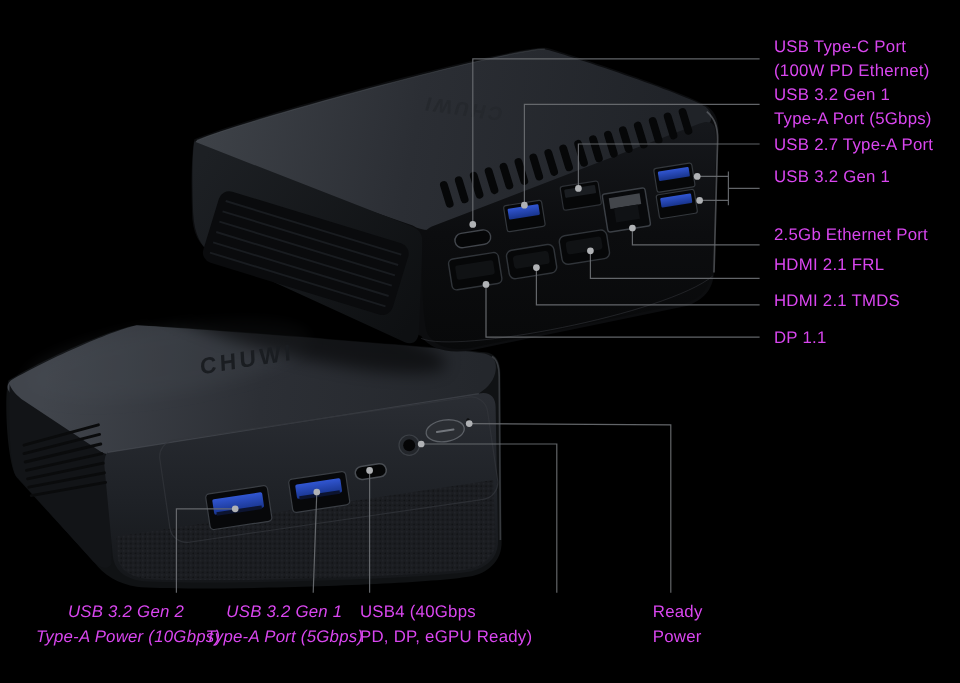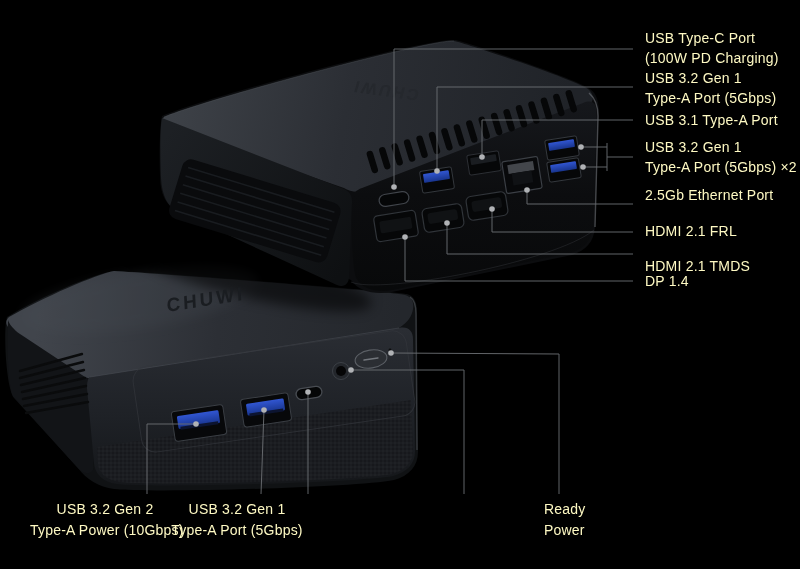--- a/index.html
+++ b/index.html
@@ -1,24 +1,24 @@
 <!DOCTYPE html>
 <html><head>
 <meta charset="utf-8">
 <style>
   html,body{margin:0;padding:0;background:#000;}
   #stage{position:relative;width:800px;height:569px;background:#000;overflow:hidden;
          font-family:"Liberation Sans",sans-serif;}
   #scene{position:absolute;left:0;top:0;}
-  .lbl{position:absolute;font-size:14px;line-height:20px;color:#fef9c3;
+  .lbl{position:absolute;font-size:14px;line-height:20px;color:#d946ef;
        letter-spacing:.2px;white-space:nowrap;}
   .lbl span{display:block;}
   .right{left:645px;}
   .bottom{top:499px;line-height:21px;}
-  .center{text-align:center;}
+  .center{text-align:center;font-style:italic;}
 </style>
 </head>
 <body>
 
 <div id="stage">
 
   <svg id="scene" width="800" height="569" viewBox="0 0 800 569">
     <defs>
       <linearGradient id="g1top" x1="170" y1="80" x2="560" y2="150" gradientUnits="userSpaceOnUse">
         <stop offset="0" stop-color="#3e4248"></stop>
@@ -230,52 +230,55 @@
         <circle cx="196" cy="424" r="2.8"></circle>
       <circle cx="264" cy="410" r="2.8"></circle>
         <circle cx="308" cy="392" r="2.8"></circle>
       <circle cx="351" cy="370" r="2.8"></circle>
         <circle cx="391" cy="353" r="2.8"></circle>
     </g>
   </svg>
 
   <div class="lbl right" style="top:28px">
     <span>USB Type-C Port</span>
-    <span>(100W PD Charging)</span>
+    <span>(100W PD Ethernet)</span>
   </div>
   <div class="lbl right" style="top:68px">
     <span>USB 3.2 Gen 1</span>
     <span>Type-A Port (5Gbps)</span>
   </div>
   <div class="lbl right" style="top:110px">
-    <span>USB 3.1 Type-A Port</span>
+    <span>USB 2.7 Type-A Port</span>
   </div>
   <div class="lbl right" style="top:137px">
     <span>USB 3.2 Gen 1</span>
-    <span>Type-A Port (5Gbps) ×2</span>
   </div>
   <div class="lbl right" style="top:185px">
     <span>2.5Gb Ethernet Port</span>
   </div>
-  <div class="lbl right" style="top:221px">
+  <div class="lbl right" style="top:210px">
     <span>HDMI 2.1 FRL</span>
   </div>
-  <div class="lbl right" style="top:256px">
+  <div class="lbl right" style="top:240px">
     <span>HDMI 2.1 TMDS</span>
   </div>
   <div class="lbl right" style="top:271px">
-    <span>DP 1.4</span>
+    <span>DP 1.1</span>
   </div>
 
   <div class="lbl bottom center" style="left:30px;width:150px">
     <span>USB 3.2 Gen 2</span>
     <span>Type-A Power (10Gbps)</span>
   </div>
   <div class="lbl bottom center" style="left:162px;width:150px">
     <span>USB 3.2 Gen 1</span>
     <span>Type-A Port (5Gbps)</span>
   </div>
+  <div class="lbl bottom" style="left:300px">
+    <span>USB4 (40Gbps</span>
+    <span>PD, DP, eGPU Ready)</span>
+  </div>
   <div class="lbl bottom" style="left:544px">
     <span>Ready</span>
     <span>Power</span>
   </div>
 
 </div>
 
 </body></html>

